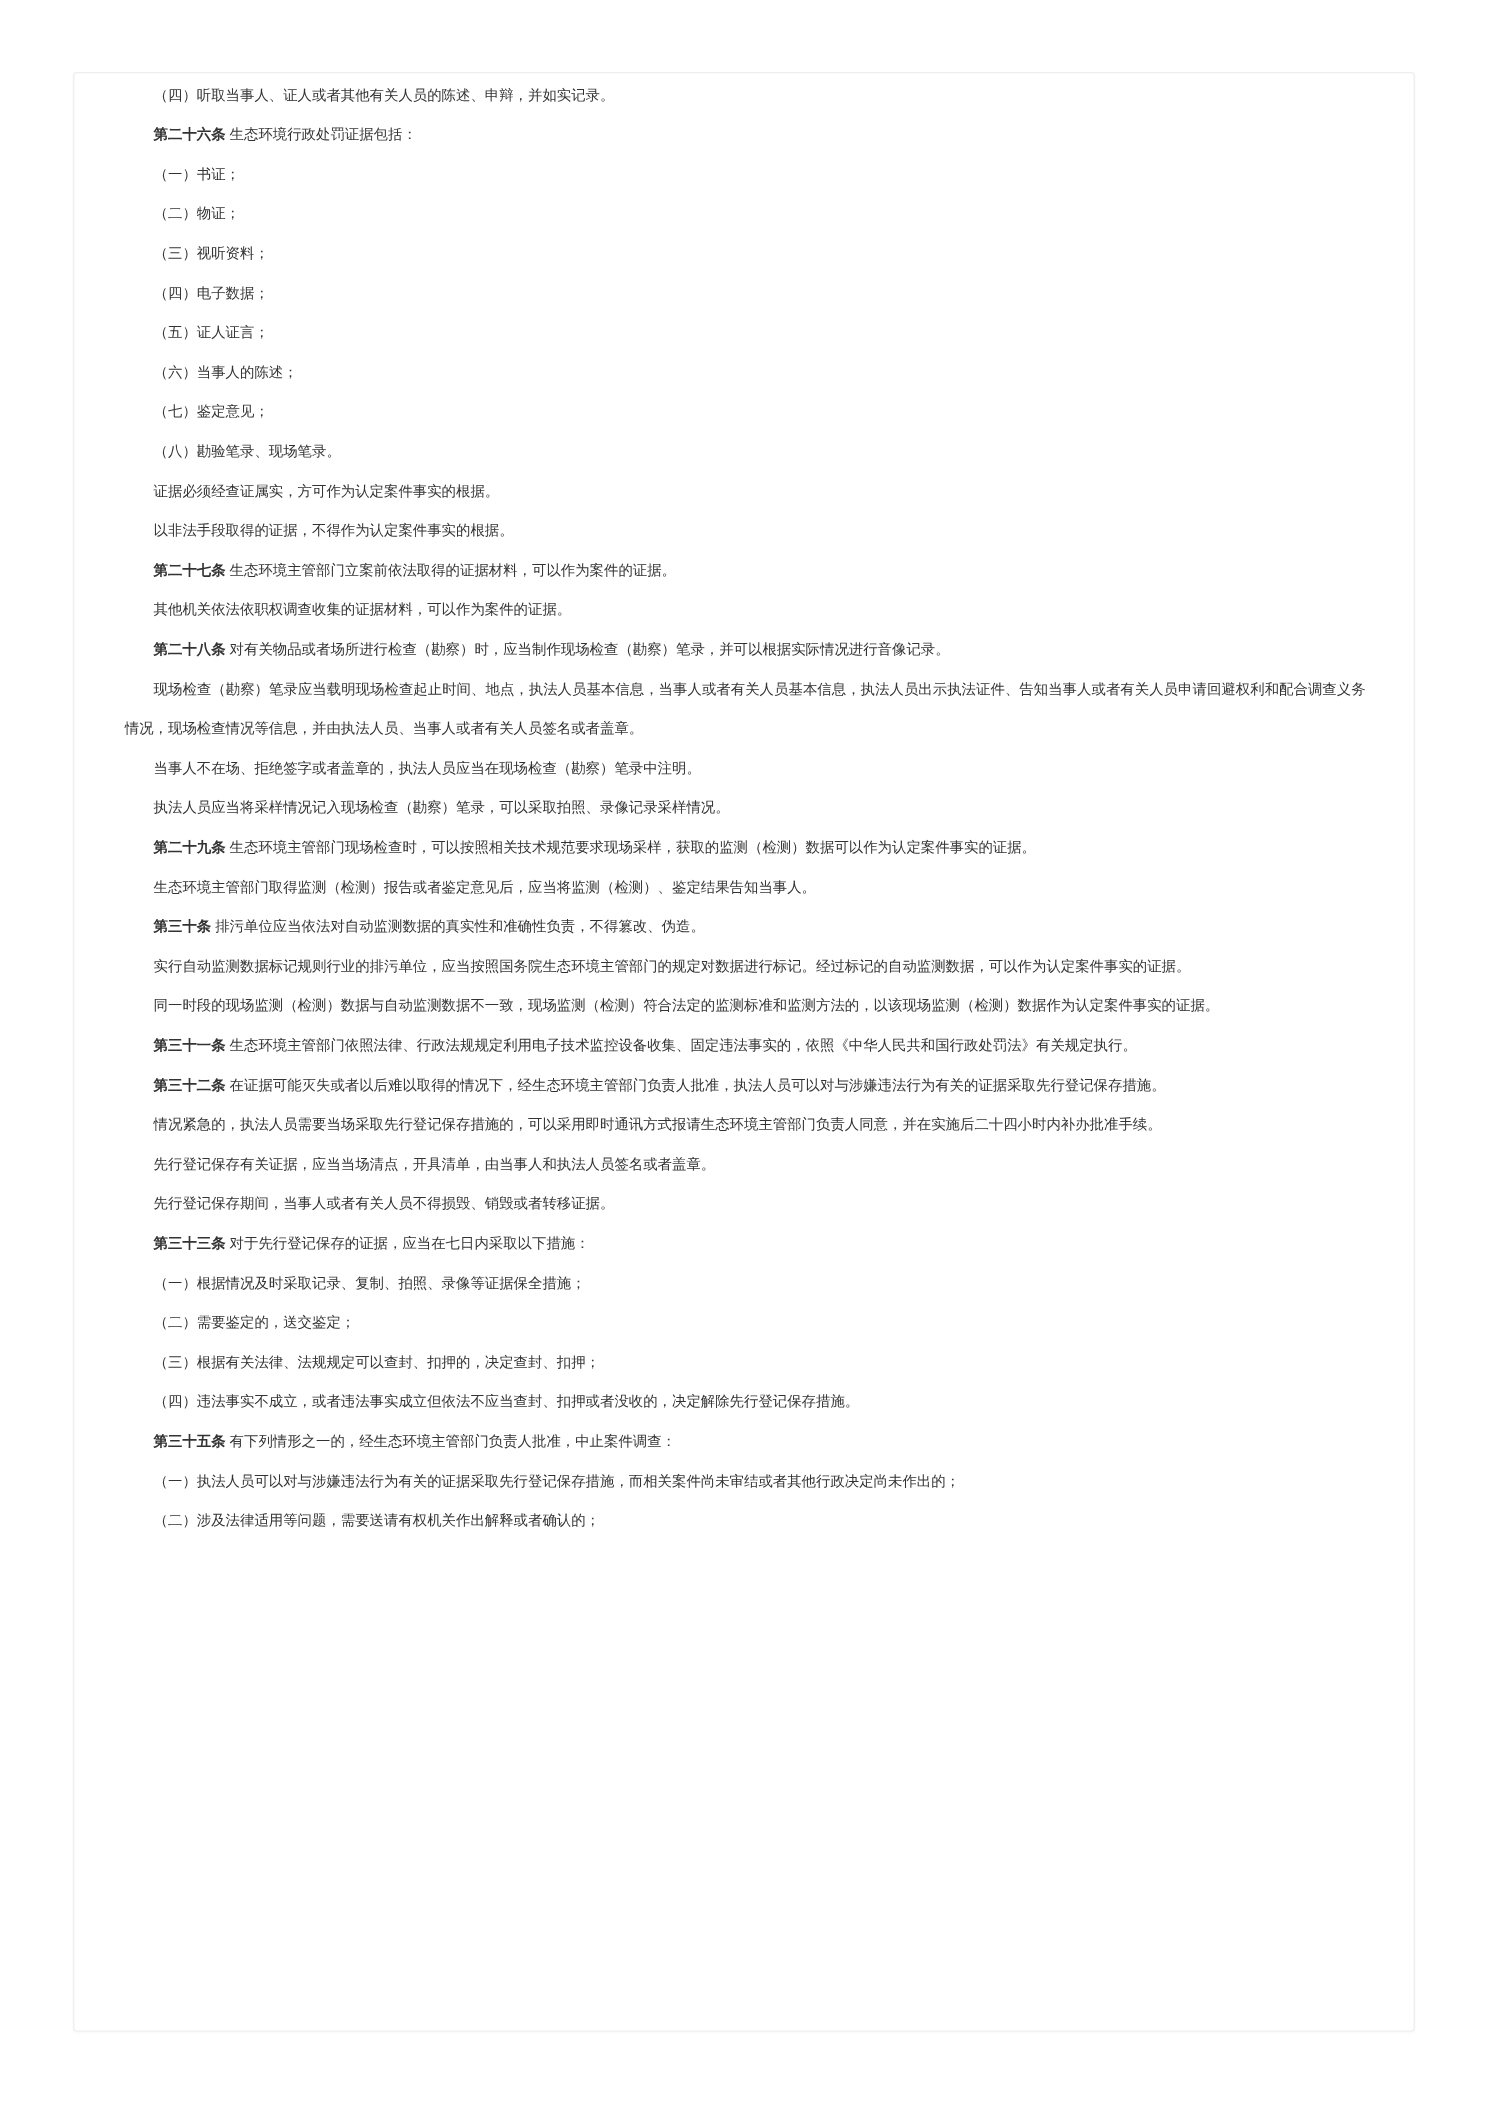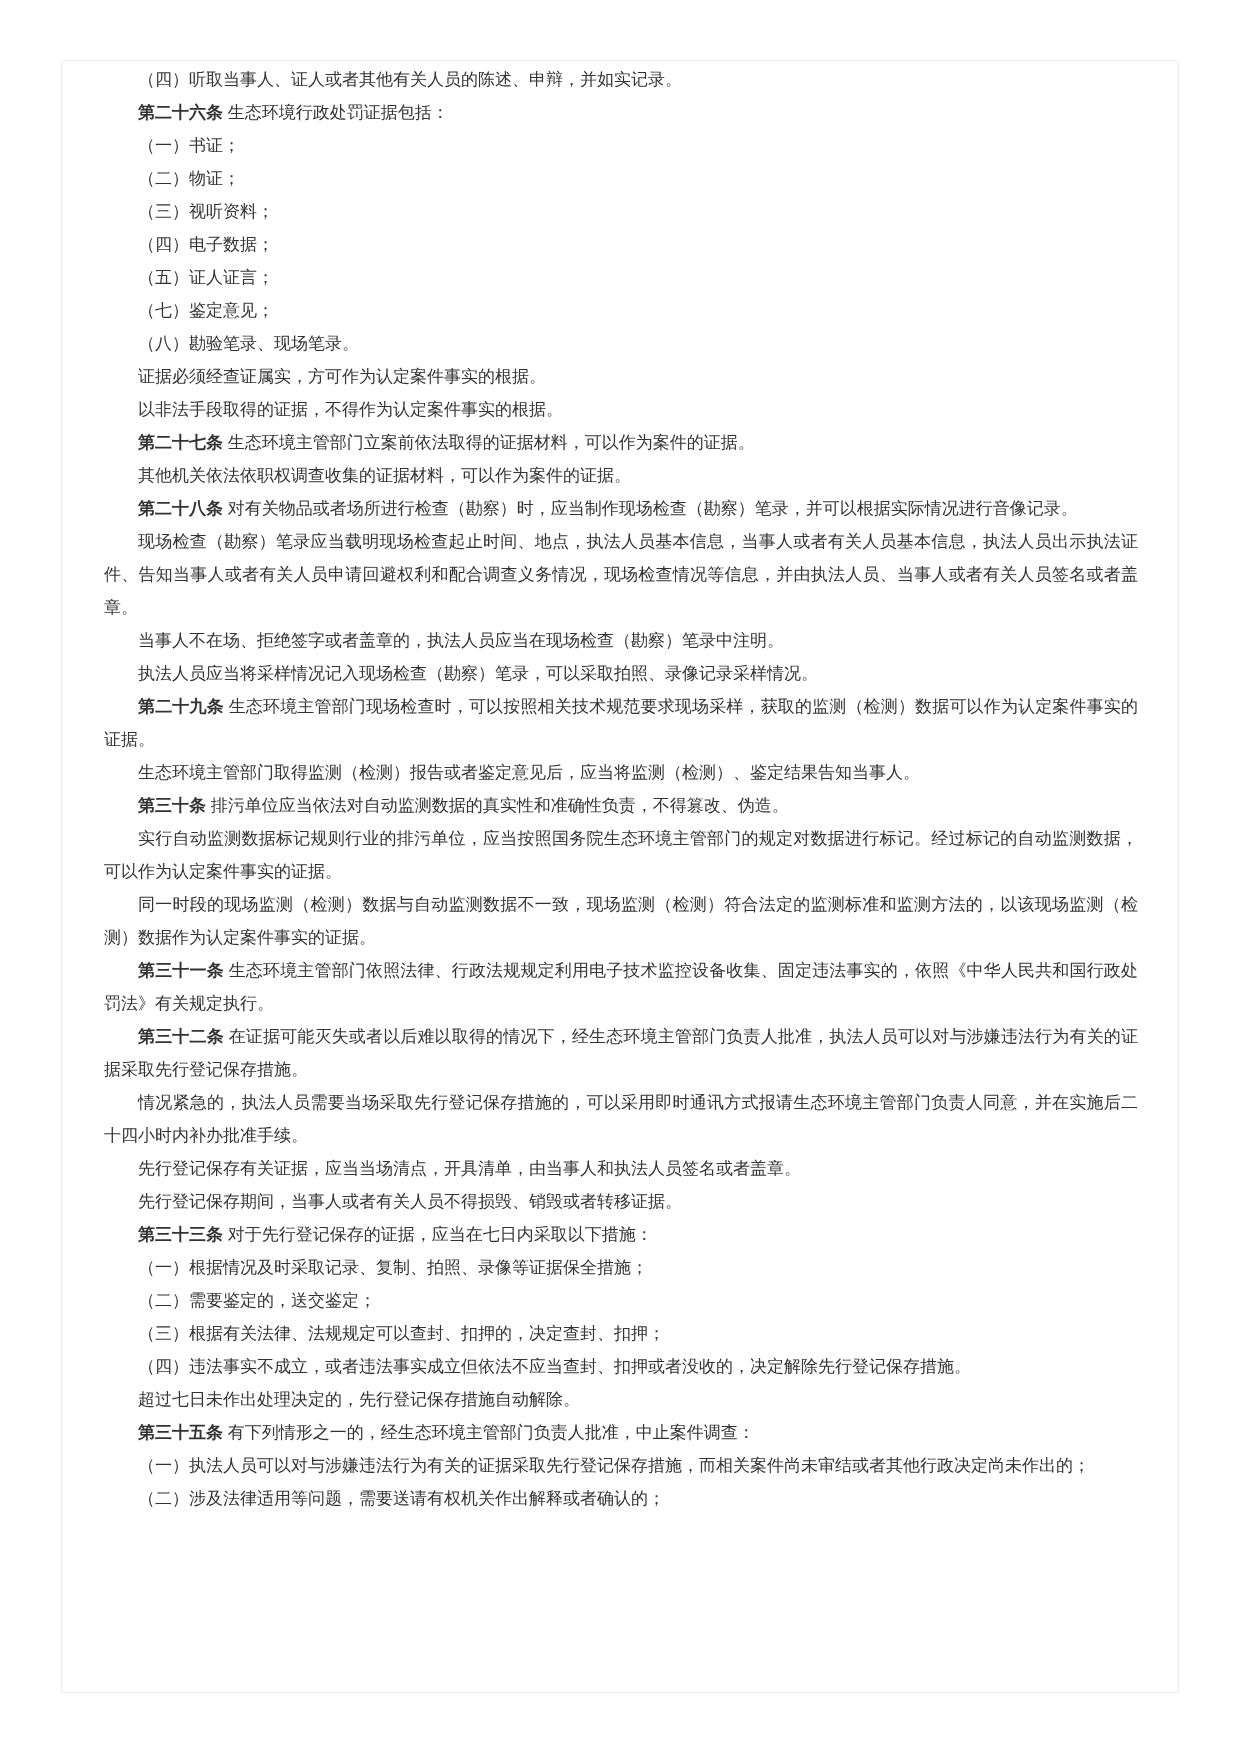--- a/index.html
+++ b/index.html
@@ -27,21 +27,21 @@
     border-radius: 3px;
     box-shadow: 0 1px 3px rgba(0,0,0,0.03);
   }
   .doc-body {
     box-sizing: border-box;
     padding: 2px 40px 0 42px;
   }
   .doc-body p {
     margin: 0;
     padding: 0;
-    font-size: 17px;
+    font-size: 12px;
     line-height: 33px;
     color: #333333;
     text-align: justify;
     text-indent: 2em;
     word-break: break-all;
   }
   .doc-body p .article-no {
     font-weight: 700;
     color: #333333;
     margin-top: 28px;
@@ -60,20 +60,21 @@
   <p><span>（一）书证；</span></p>
 
   <p><span>（二）物证；</span></p>
 
   <p><span>（三）视听资料；</span></p>
 
   <p><span>（四）电子数据；</span></p>
 
   <p><span>（五）证人证言；</span></p>
 
+  <p><span>（六）当事人的陈述；</span></p>
 
   <p><span>（七）鉴定意见；</span></p>
 
   <p><span>（八）勘验笔录、现场笔录。</span></p>
 
   <p><span>证据必须经查证属实，方可作为认定案件事实的根据。</span></p>
 
   <p><span>以非法手段取得的证据，不得作为认定案件事实的根据。</span></p>
 
   <p><span class="article-no">第二十七条</span><span> 生态环境主管部门立案前依法取得的证据材料，可以作为案件的证据。</span></p>
@@ -111,21 +112,20 @@
   <p><span class="article-no">第三十三条</span><span> 对于先行登记保存的证据，应当在七日内采取以下措施：</span></p>
 
   <p><span>（一）根据情况及时采取记录、复制、拍照、录像等证据保全措施；</span></p>
 
   <p><span>（二）需要鉴定的，送交鉴定；</span></p>
 
   <p><span>（三）根据有关法律、法规规定可以查封、扣押的，决定查封、扣押；</span></p>
 
   <p><span>（四）违法事实不成立，或者违法事实成立但依法不应当查封、扣押或者没收的，决定解除先行登记保存措施。</span></p>
 
-  <p><span>超过七日未作出处理决定的，先行登记保存措施自动解除。</span></p>
 
 
   <p><span class="article-no">第三十五条</span><span> 有下列情形之一的，经生态环境主管部门负责人批准，中止案件调查：</span></p>
 
   <p><span>（一）执法人员可以对与涉嫌违法行为有关的证据采取先行登记保存措施，而相关案件尚未审结或者其他行政决定尚未作出的；</span></p>
 
   <p><span>（二）涉及法律适用等问题，需要送请有权机关作出解释或者确认的；</span></p>
 
 
 </div>

